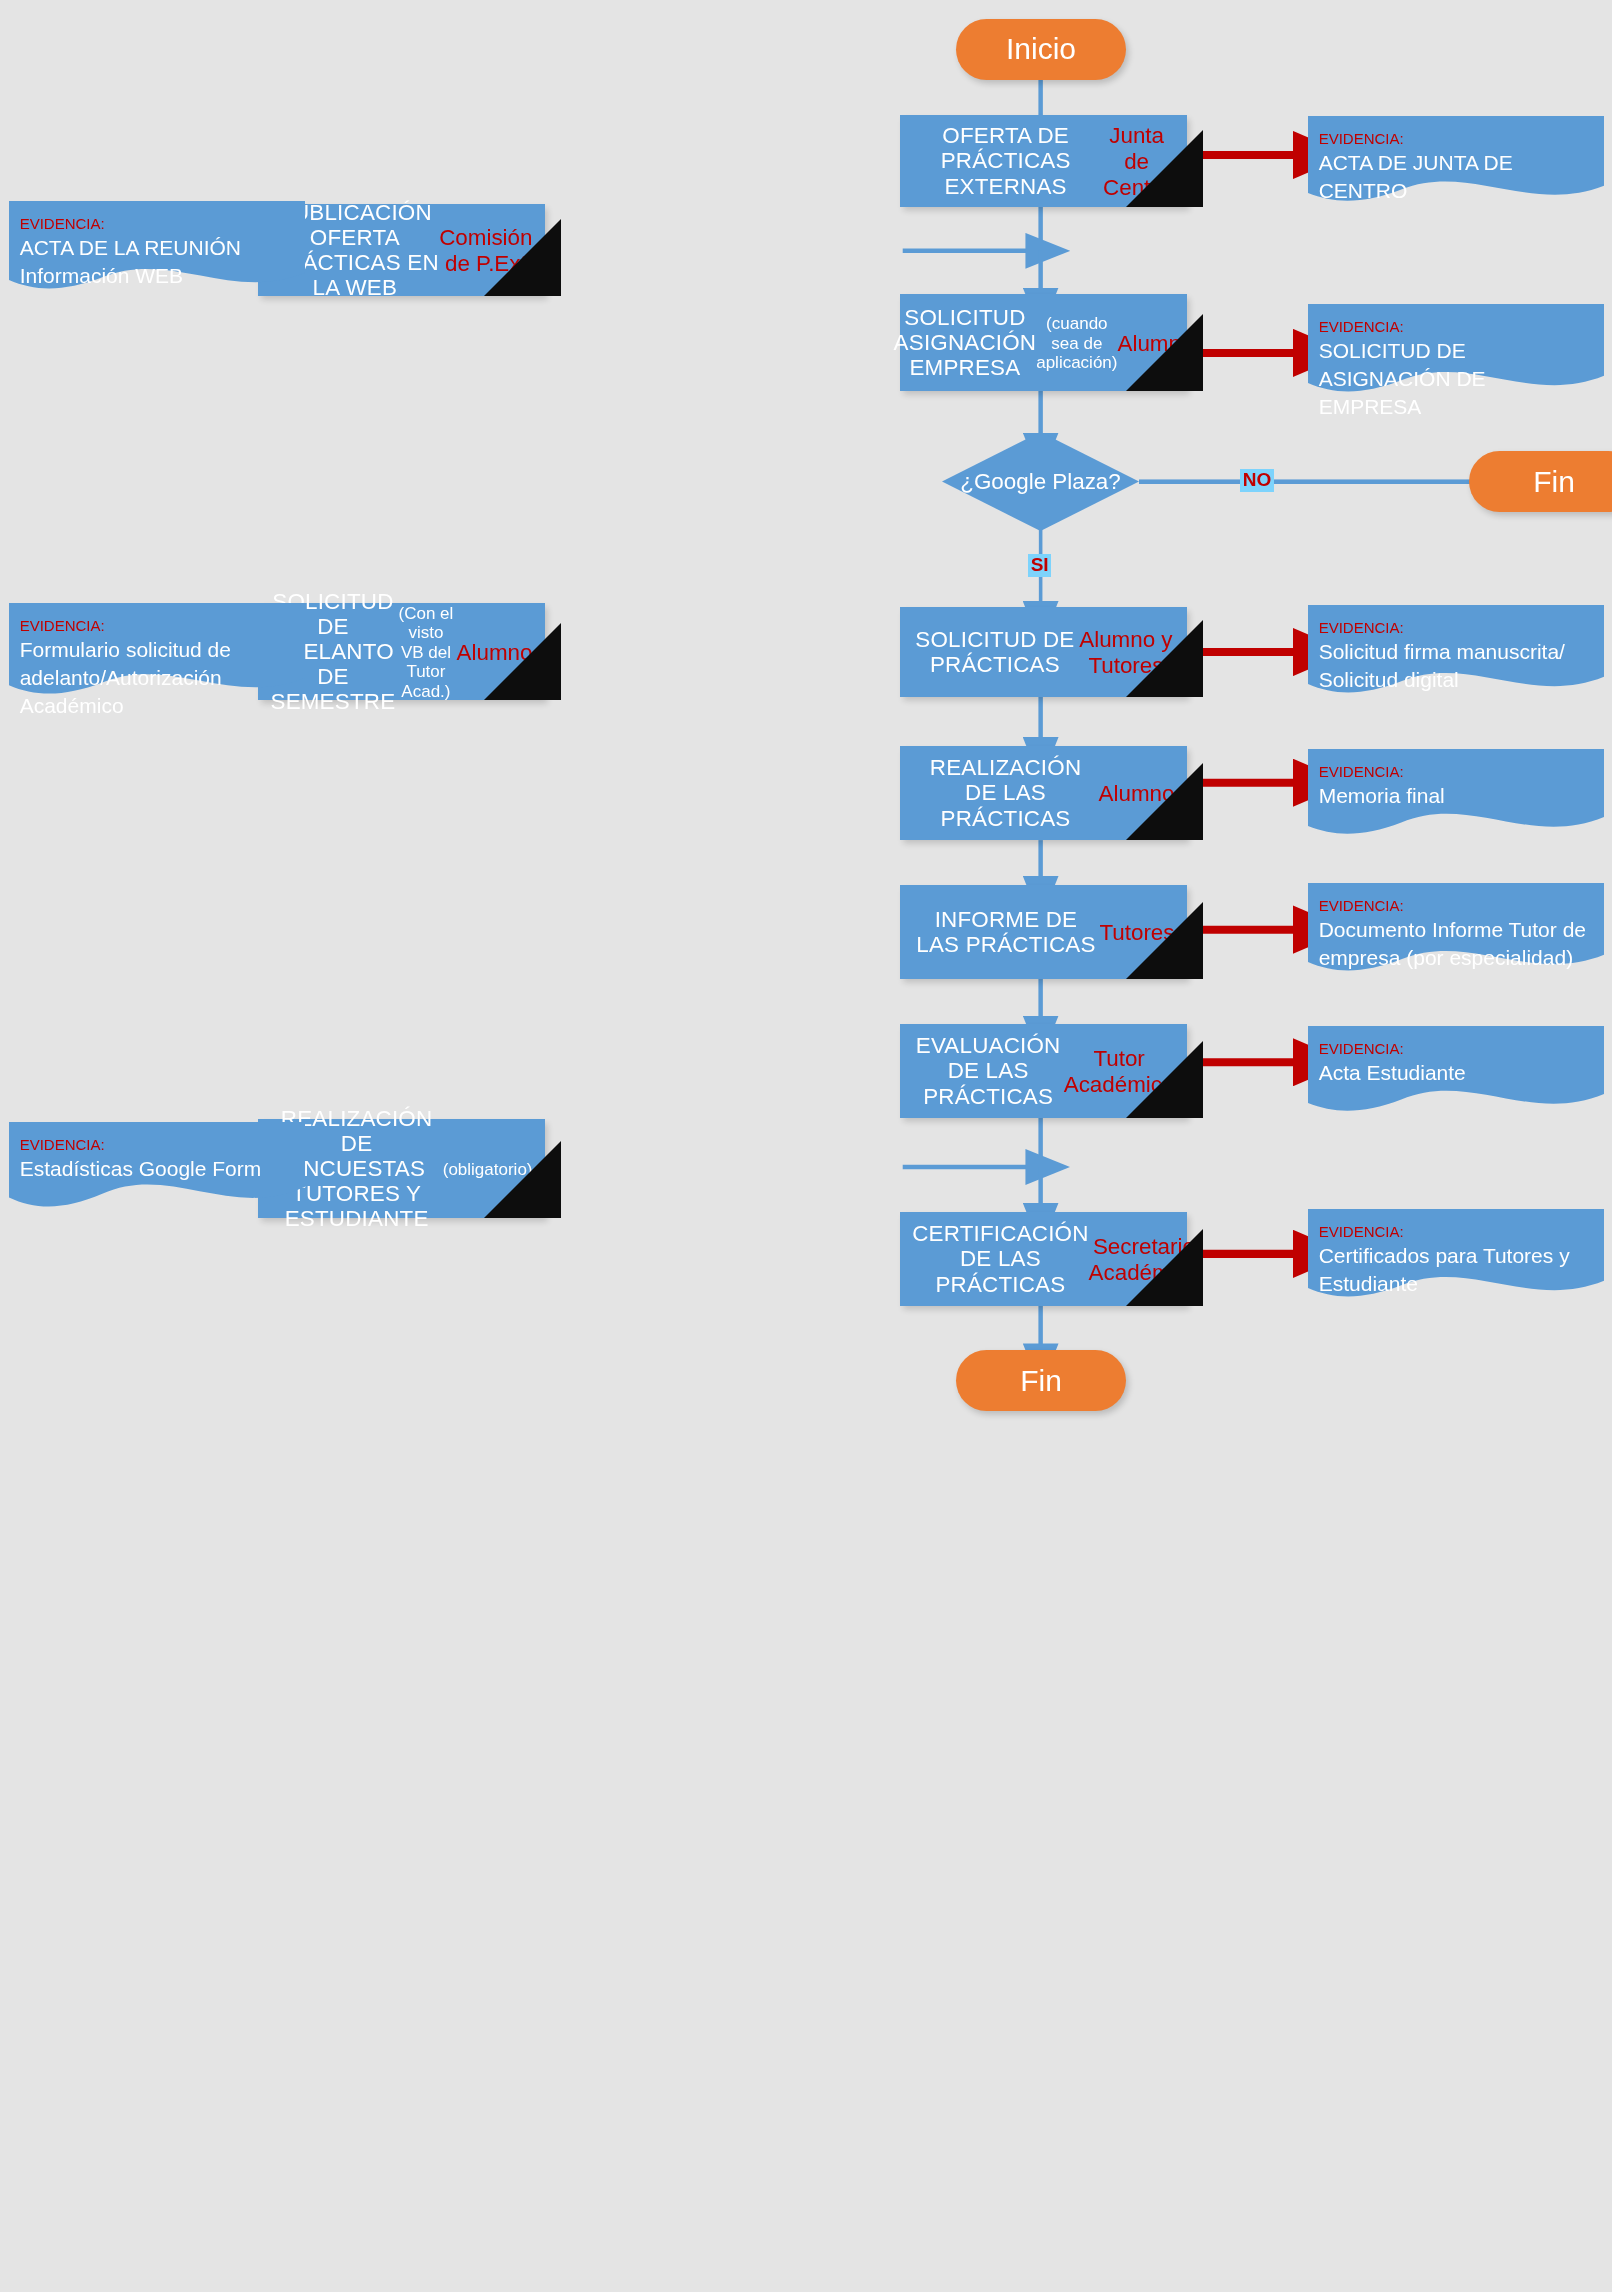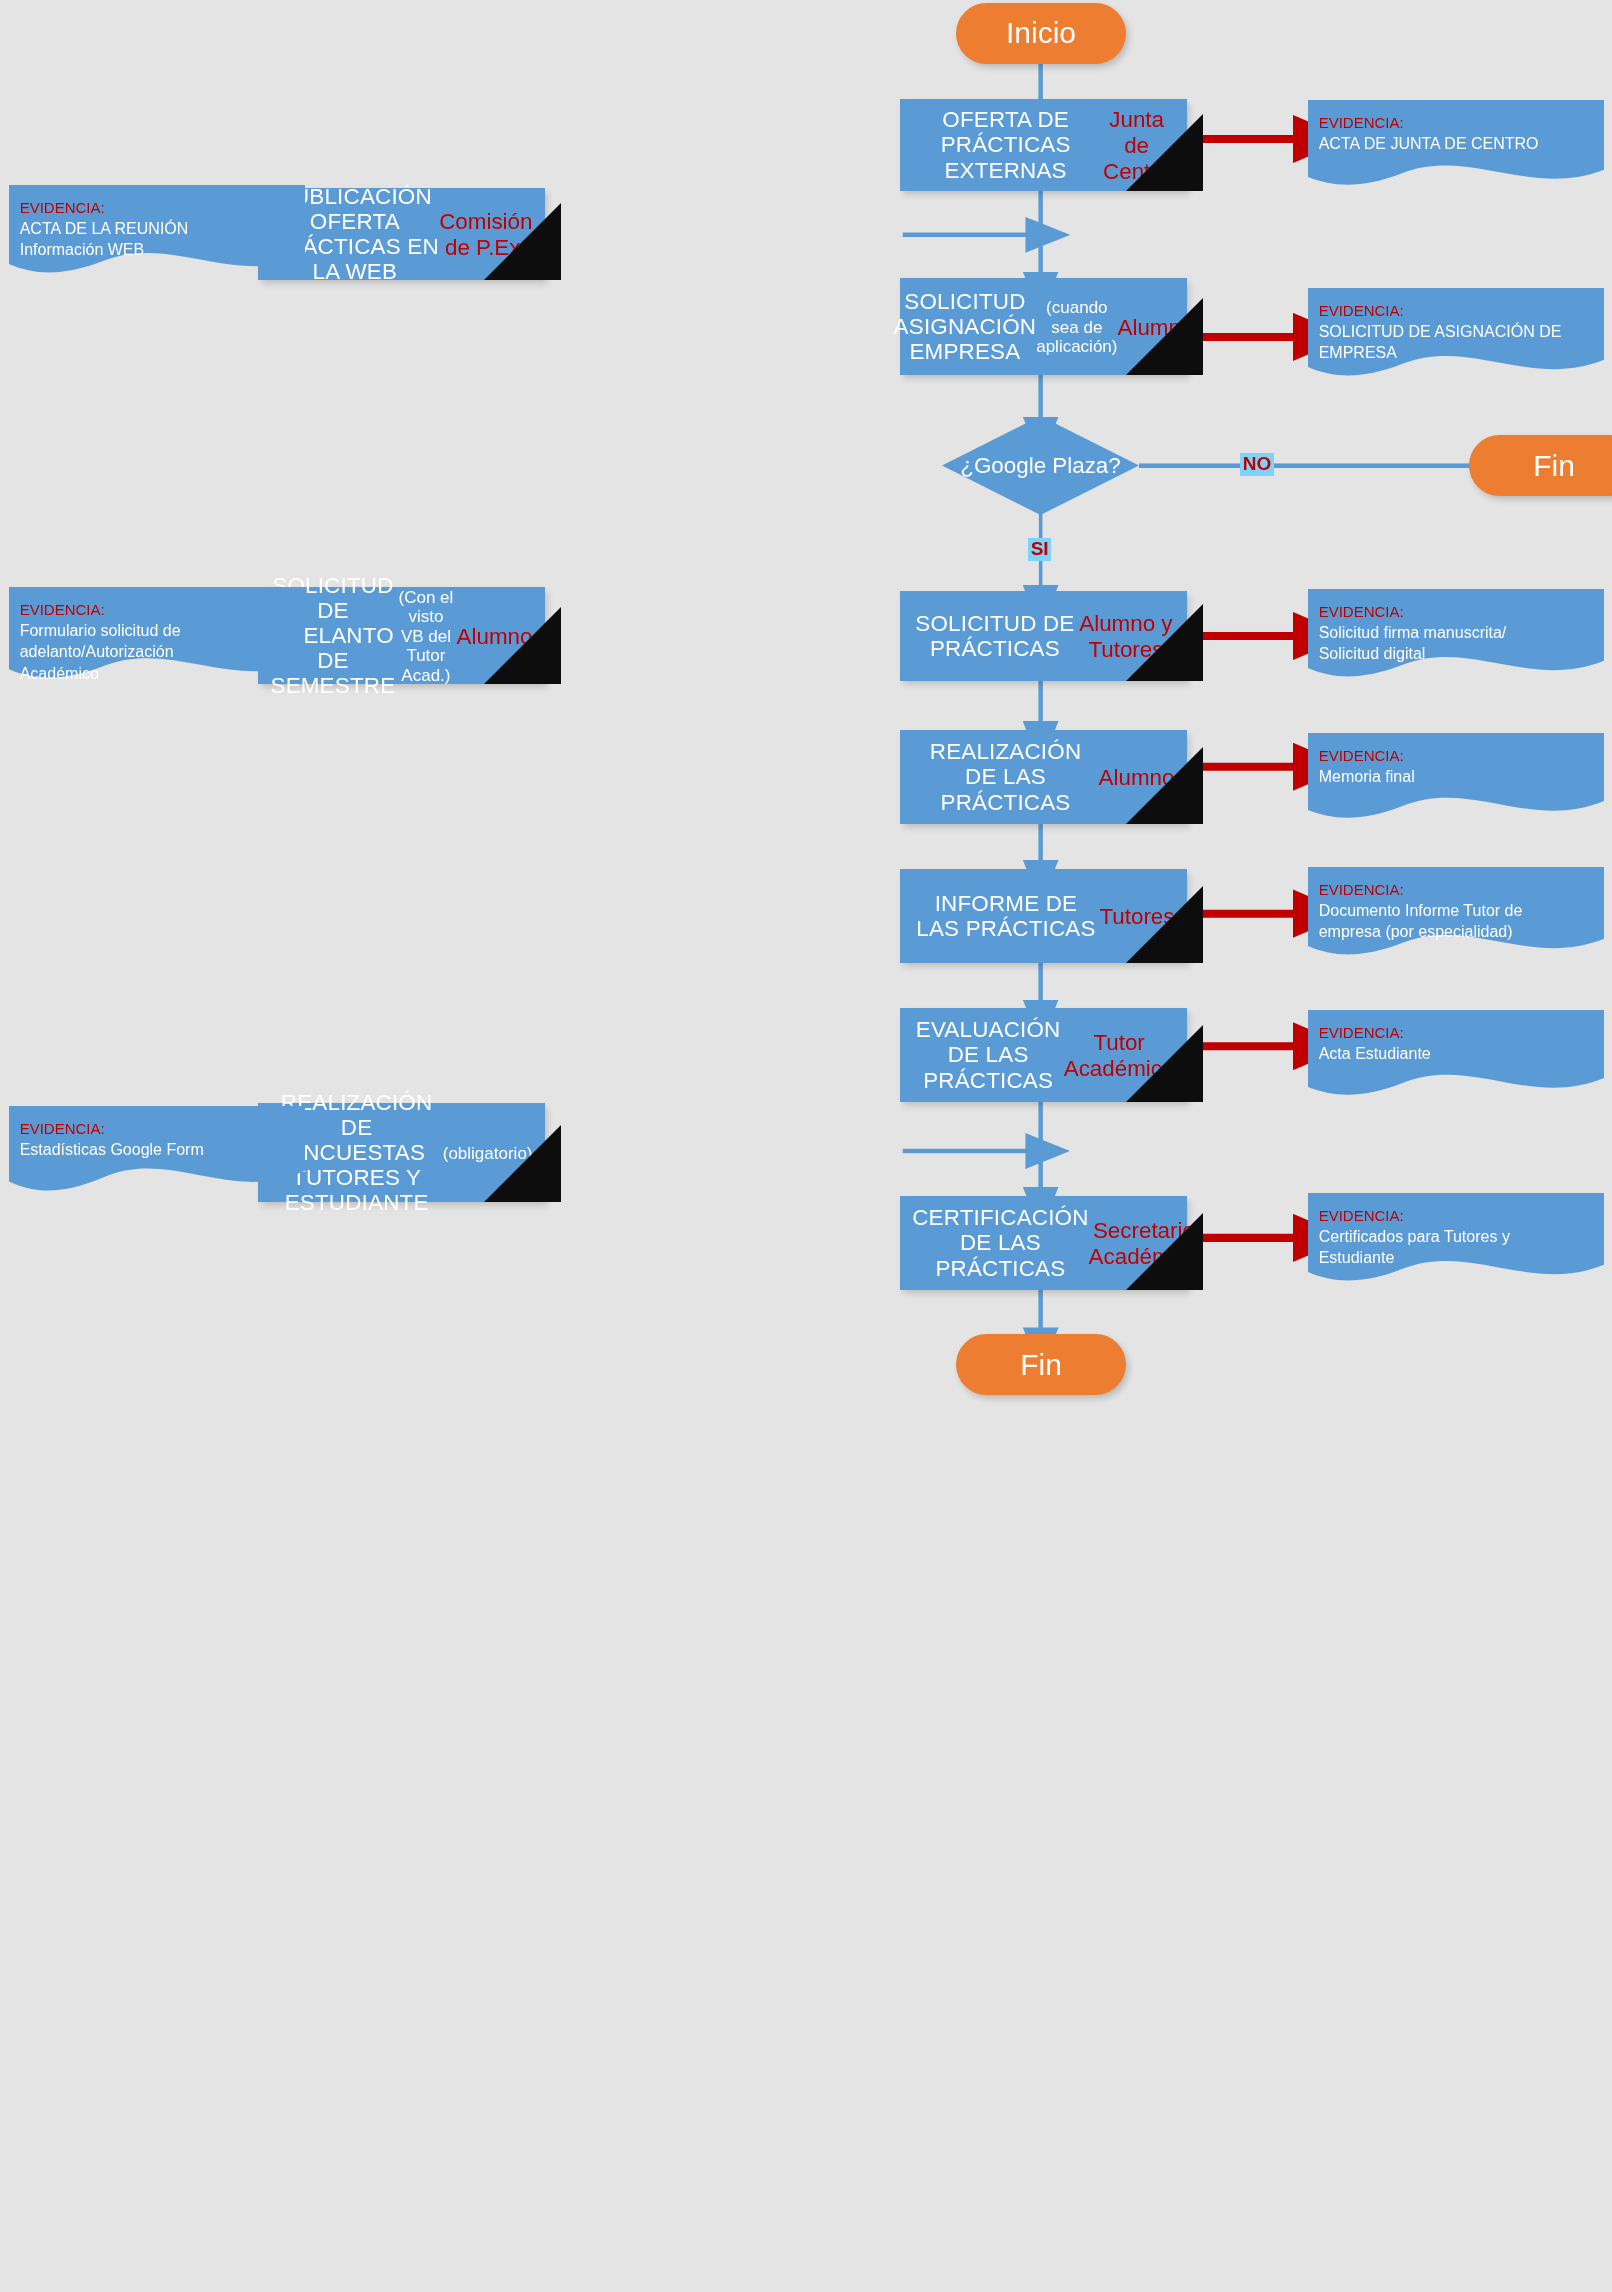--- a/index.html
+++ b/index.html
@@ -10,21 +10,21 @@
   }
   body {
     width: 1612px;
     height: 2293px;
     position: relative;
     font-family: "Liberation Sans", sans-serif;
     overflow: hidden;
   }
   #canvas {
     position: absolute;
-    left: 0; top: 0;
+    left: 0; top: 16px;
     width: 1612px;
     height: 2160px;
   }
 
   
   #connectors {
     position: absolute;
     left: 0; top: 0;
     width: 1612px;
     height: 2293px;
@@ -126,21 +126,21 @@
     z-index: 2;
     padding: 12.5px 10.7px 0 10.7px;
   }
   .ev-head {
     color: #c00000;
     font-size: 15px;
     line-height: 1.35;
   }
   .ev-line {
     color: #ffffff;
-    font-size: 16px;
+    font-size: 21px;
     line-height: 1.35;
   }
 
   
   .branch-label {
     position: absolute;
     background: #7dd3fc;
     color: #c00000;
     font-size: 19px;
     font-weight: bold;

